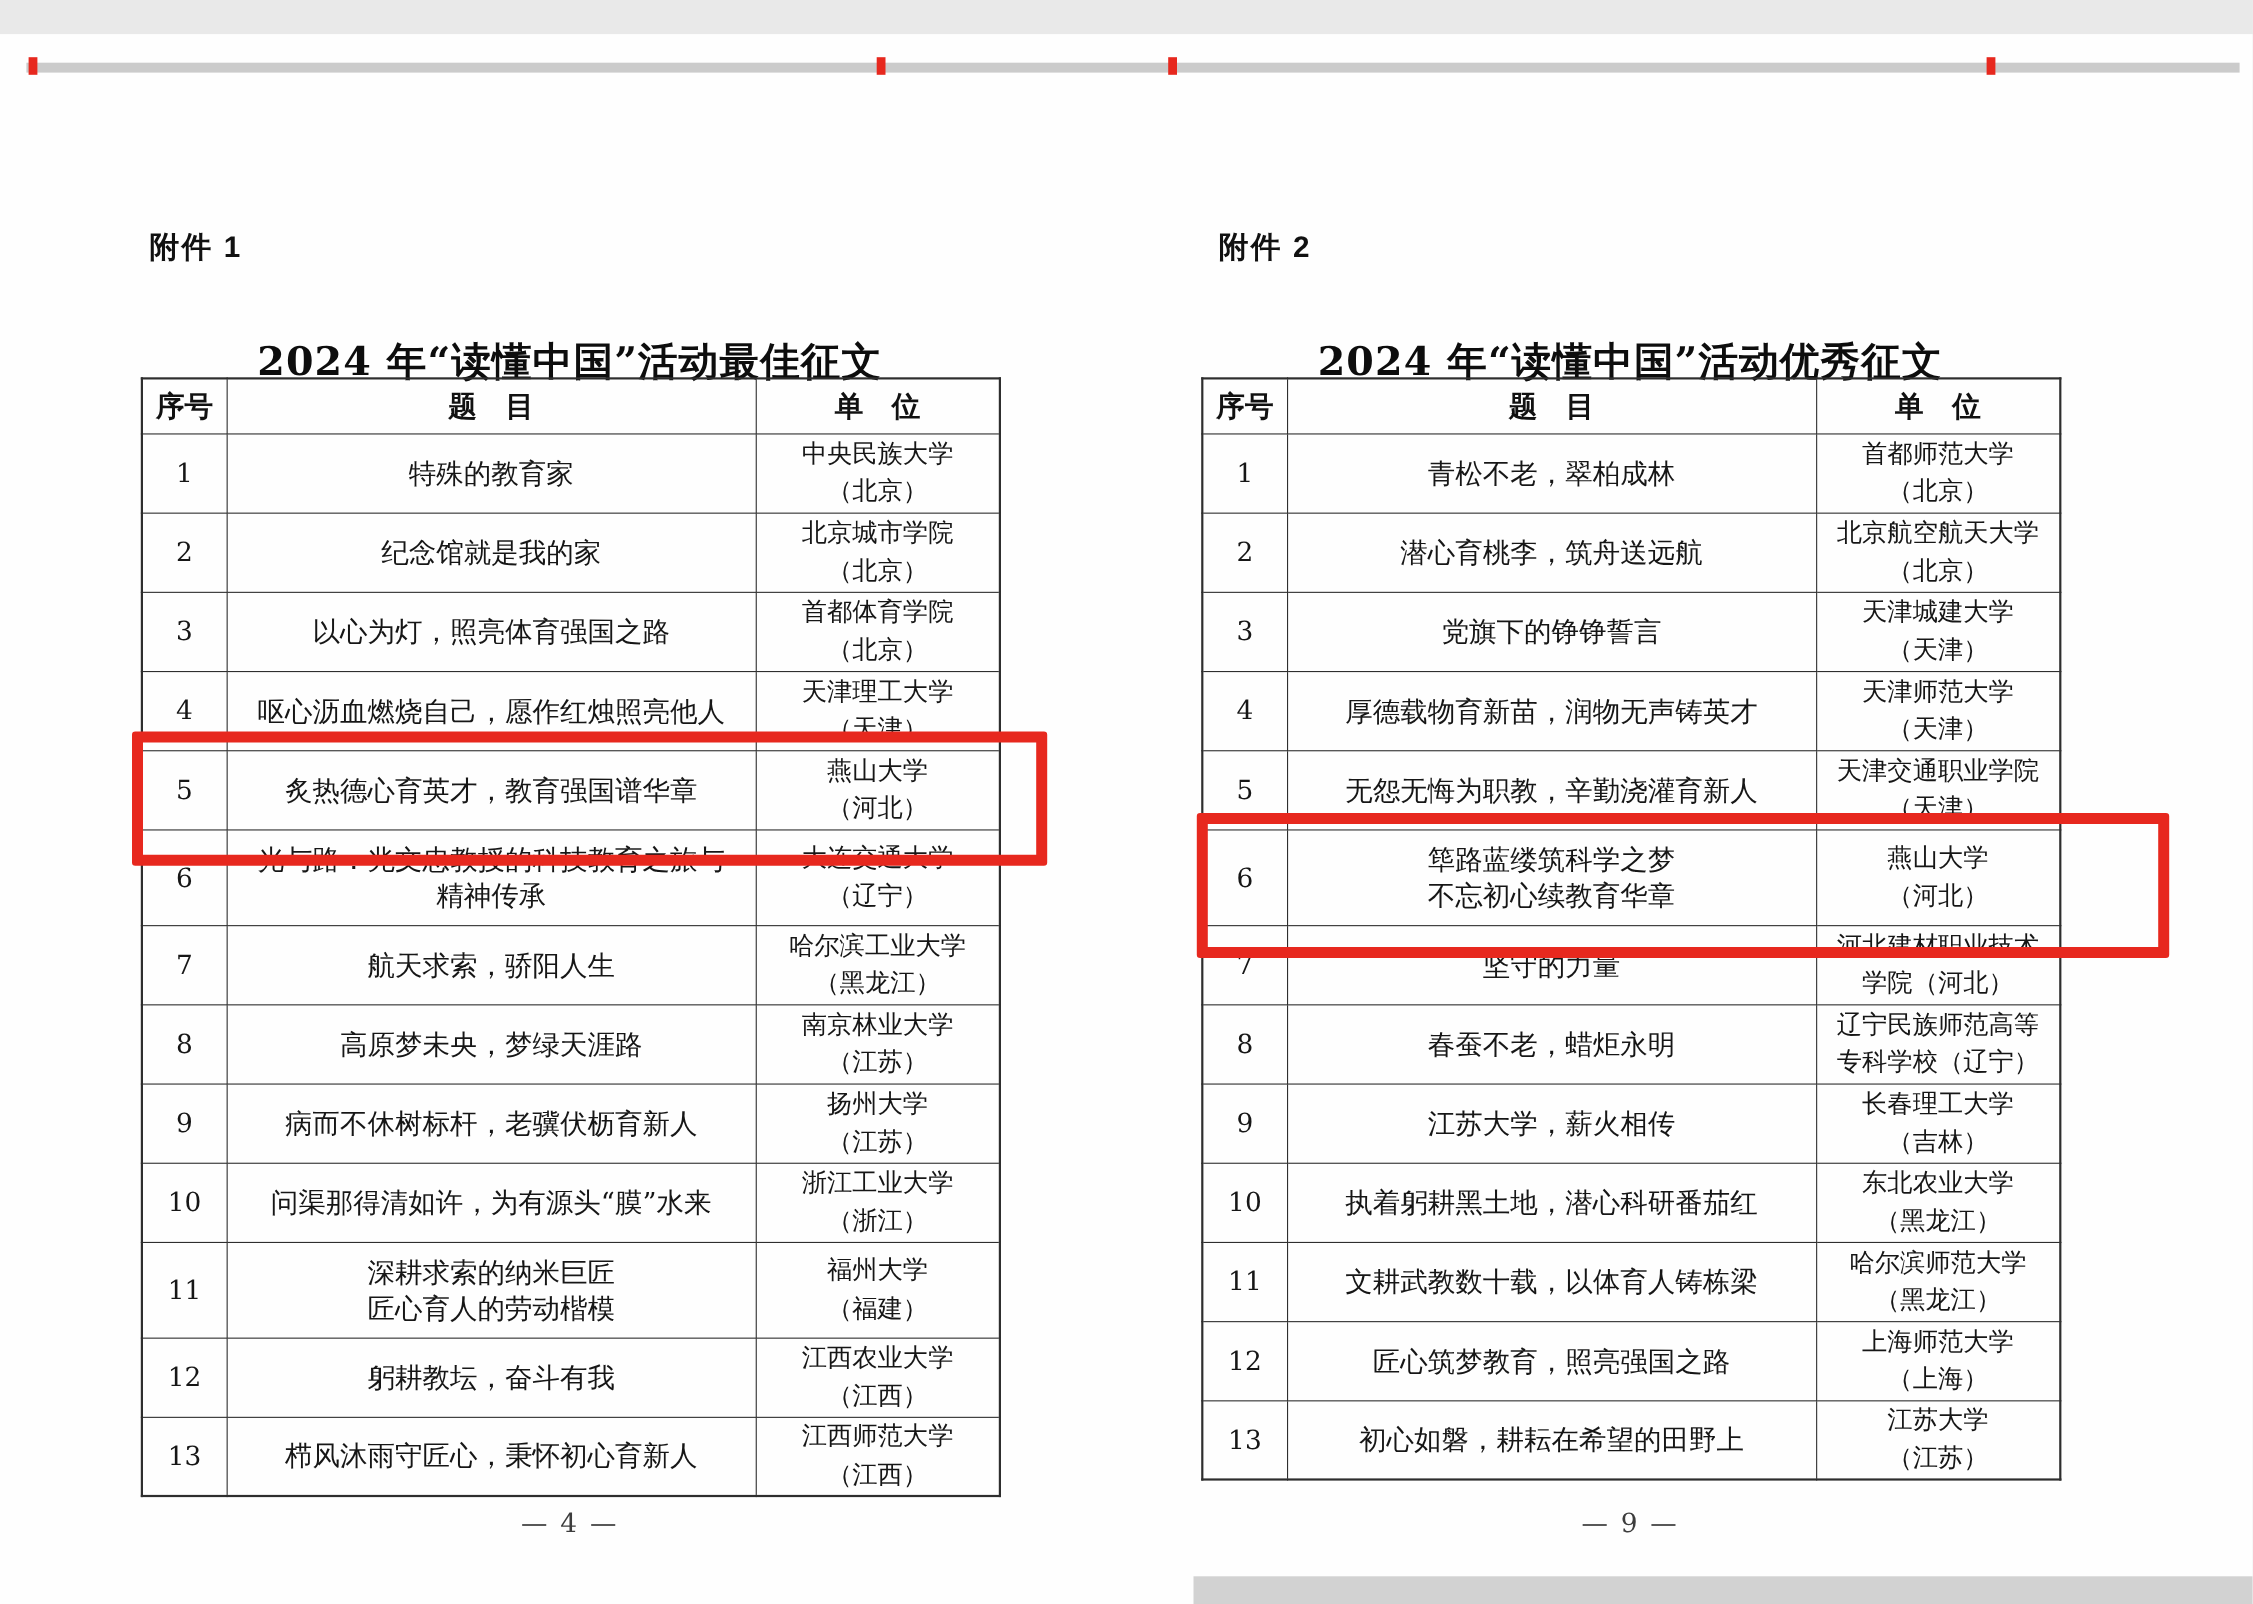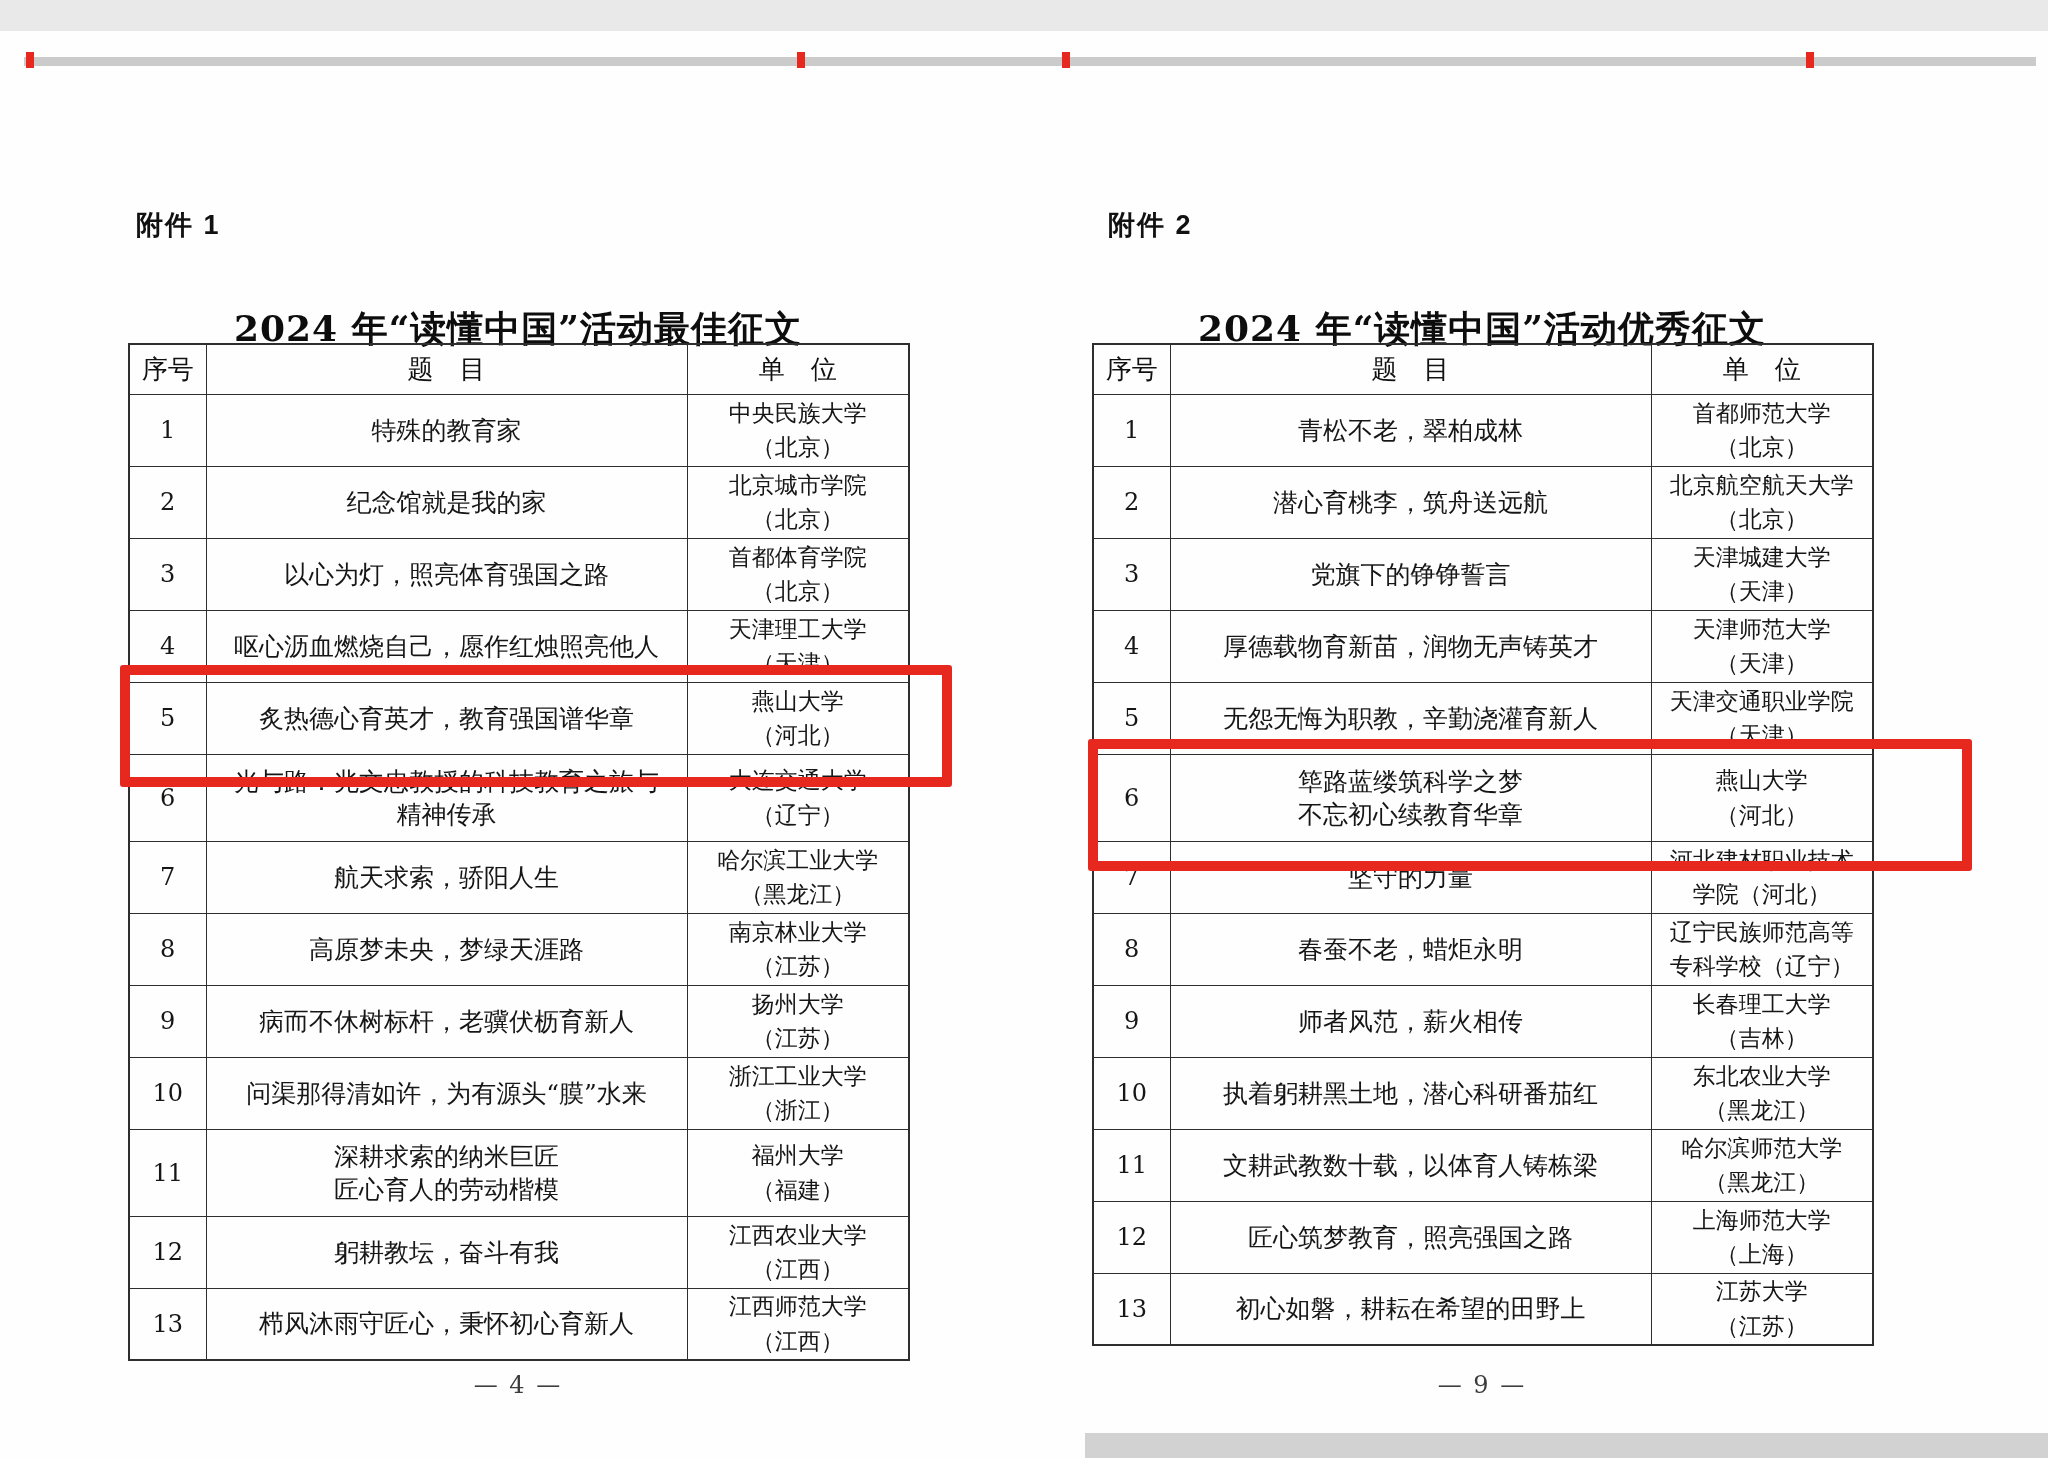--- a/index.html
+++ b/index.html
@@ -44,21 +44,21 @@
   table.doc-table col.col-no{width:77px;}
   table.doc-table col.col-title{width:481px;}
   table.doc-table col.col-unit{width:222px;}
   table.doc-table th, table.doc-table td{
     border:1.5px solid #2e2e2e;text-align:center;vertical-align:middle;
     padding:0 4px;overflow:hidden;
   }
   tr.header-row{height:50px;}
   tr.header-row th{
     font-family:"Liberation Sans","DejaVu Sans",sans-serif;
-    font-weight:400;font-size:26px;color:#111;
+    font-weight:700;font-size:26px;color:#111;
   }
   tr.data-row{height:72px;}
   tr.data-row.tall{height:87px;}
   td.cell-no{font-size:24px;}
   td.cell-title{font-size:25px;line-height:1.32;}
   td.cell-unit{font-size:23px;line-height:1.5;}
   .line{white-space:nowrap;}
 
   .pageno{
     position:absolute;top:1340px;width:780px;text-align:center;
@@ -332,21 +332,21 @@
                 <div class="line">春蚕不老，蜡炬永明</div>
               </td>
               <td class="cell-unit">
                 <div class="line">辽宁民族师范高等</div>
                 <div class="line">专科学校（辽宁）</div>
               </td>
             </tr>
             <tr class="data-row">
               <td class="cell-no">9</td>
               <td class="cell-title">
-                <div class="line">师者风范，薪火相传</div>
+                <div class="line">江苏大学，薪火相传</div>
               </td>
               <td class="cell-unit">
                 <div class="line">长春理工大学</div>
                 <div class="line">（吉林）</div>
               </td>
             </tr>
             <tr class="data-row">
               <td class="cell-no">10</td>
               <td class="cell-title">
                 <div class="line">执着躬耕黑土地，潜心科研番茄红</div>

